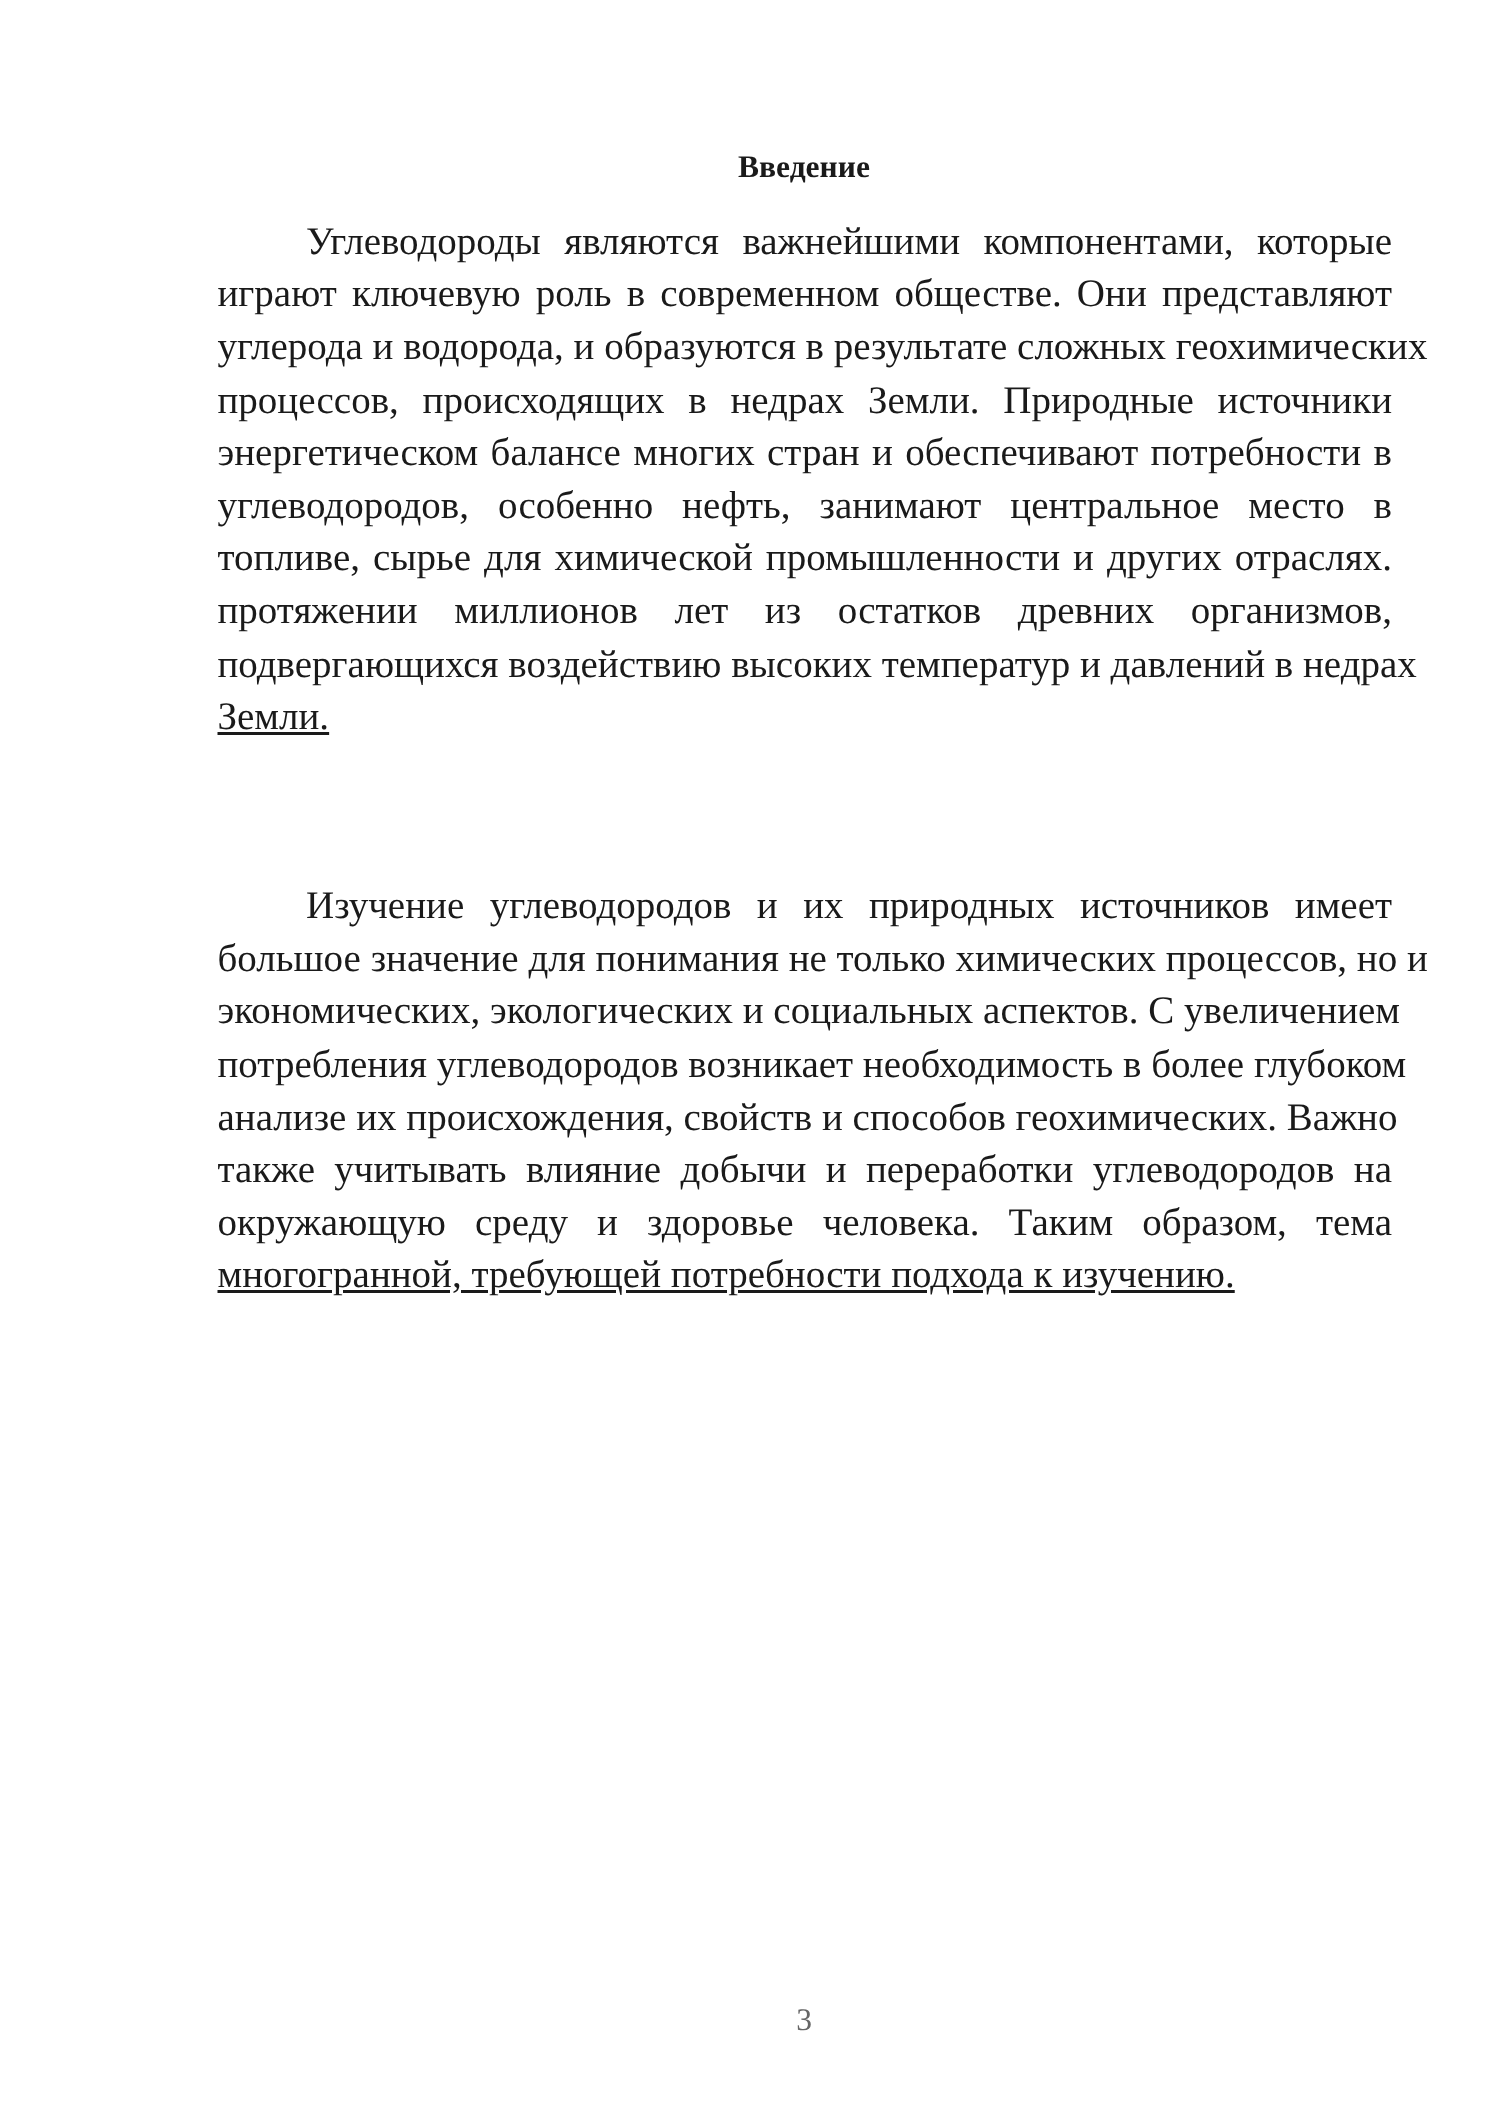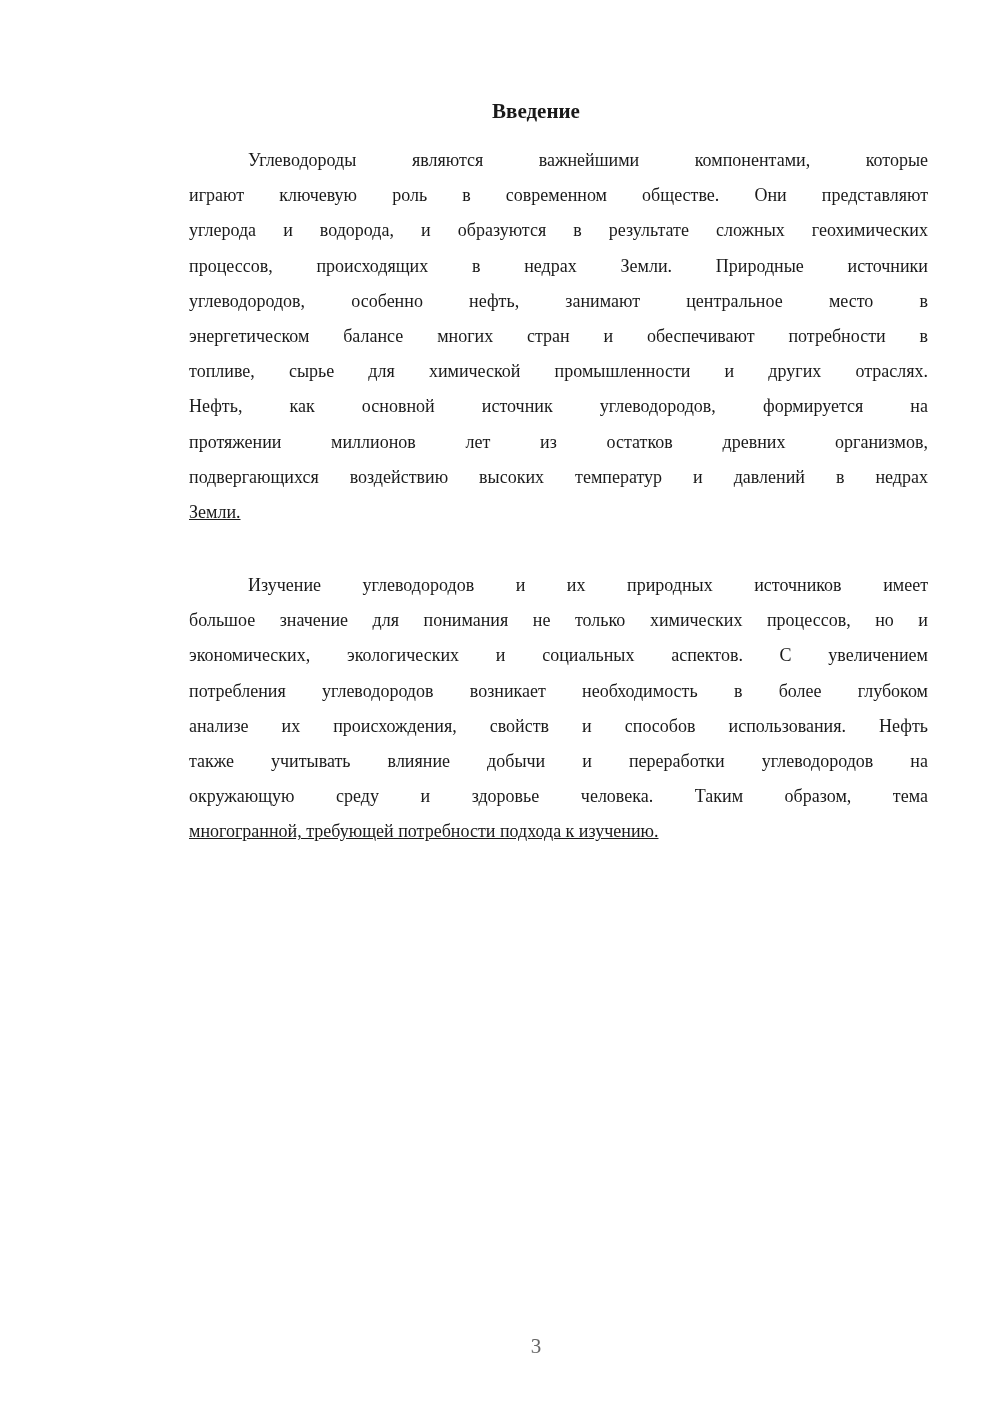--- a/index.html
+++ b/index.html
@@ -24,31 +24,30 @@
     }
     .paragraph {
       position: absolute;
       left: 145px;
       width: 783px;
     }
     .line {
       display: block;
       height: 35.2px;
       line-height: 35.2px;
-      font-size: 18px;
+      font-size: 26px;
       text-align: justify;
       text-align-last: justify;
       white-space: nowrap;
       overflow: visible;
-      margin-left: 44px;
     }
     .line.first { padding-left: 59px; }
     .line.last { text-align-last: left; text-decoration: underline; }
     #p1 { top: 143px; }
-    #p2 { top: 568px; }
+    #p2 { top: 586px; }
     .page-number {
       position: absolute;
       top: 1334px;
       left: 0;
       width: 1072px;
       text-align: center;
       font-size: 21px;
       color: #666666;
       font-family: "Liberation Serif", serif;
     }
@@ -57,34 +56,33 @@
 <body>
 
 <div>
   <div class="page-title">Введение</div>
 
   <div class="paragraph" id="p1">
     <span class="line first">Углеводороды являются важнейшими компонентами, которые</span>
     <span class="line">играют ключевую роль в современном обществе. Они представляют</span>
     <span class="line">углерода и водорода, и образуются в результате сложных геохимических</span>
     <span class="line">процессов, происходящих в недрах Земли. Природные источники</span>
+    <span class="line">энергетическом балансе многих стран и обеспечивают потребности в</span>
     <span class="line">углеводородов, особенно нефть, занимают центральное место в</span>
-    <span class="line">энергетическом балансе многих стран и обеспечивают потребности в</span>
     <span class="line">топливе, сырье для химической промышленности и других отраслях.</span>
-    <span class="line">Нефть, как основной источник углеводородов, формируется на</span>
     <span class="line">протяжении миллионов лет из остатков древних организмов,</span>
     <span class="line">подвергающихся воздействию высоких температур и давлений в недрах</span>
     <span class="line last">Земли.</span>
   </div>
 
   <div class="paragraph" id="p2">
     <span class="line first">Изучение углеводородов и их природных источников имеет</span>
     <span class="line">большое значение для понимания не только химических процессов, но и</span>
     <span class="line">экономических, экологических и социальных аспектов. С увеличением</span>
     <span class="line">потребления углеводородов возникает необходимость в более глубоком</span>
-    <span class="line">анализе их происхождения, свойств и способов использования. Нефть</span>
+    <span class="line">анализе их происхождения, свойств и способов геохимических. Важно</span>
     <span class="line">также учитывать влияние добычи и переработки углеводородов на</span>
     <span class="line">окружающую среду и здоровье человека. Таким образом, тема</span>
     <span class="line last">многогранной, требующей потребности подхода к изучению.</span>
   </div>
 
   <div class="page-number">3</div>
 </div>
 
 </body></html>

